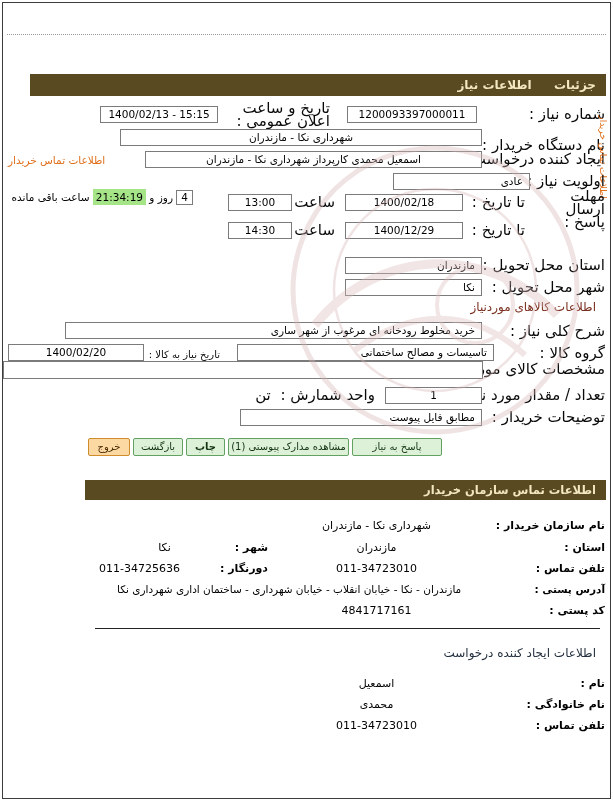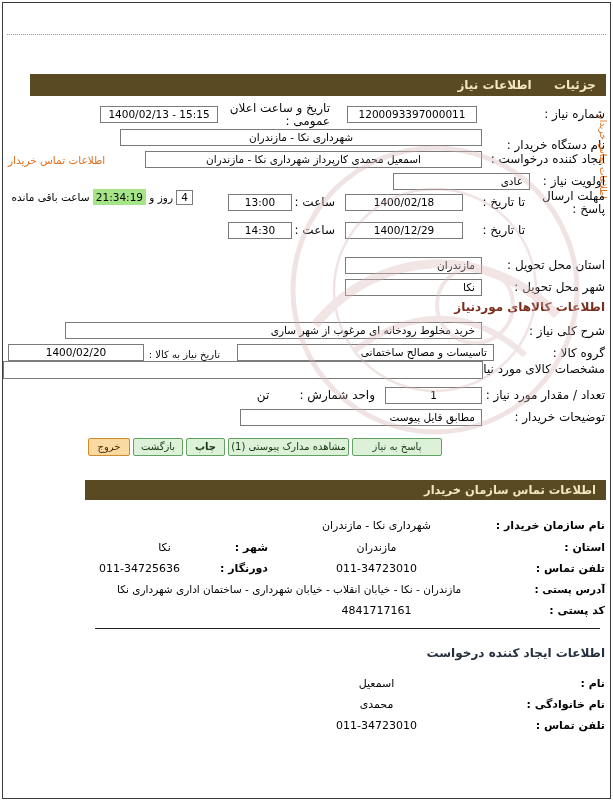--- a/index.html
+++ b/index.html
@@ -6,39 +6,39 @@
   .page{position:relative;width:613px;height:801px;background:#fff;overflow:hidden;
         font-family:"DejaVu Sans",sans-serif;direction:rtl;color:#000;}
   .frame{position:absolute;inset:2px;border:1px solid #3c3c3c;pointer-events:none;}
   .dotline{position:absolute;top:34px;left:7px;right:7px;border-top:1px dotted #9a9a9a;}
 
   .hbar{position:absolute;background:#5a4a22;color:#f2e7c0;font-weight:bold;
         box-sizing:border-box;padding:0 10px;}
   #hbar-top{left:30px;top:54px;width:576px;height:22px;line-height:22px;font-size:12px;margin-top:20px;}
   #hbar-contact{left:85px;top:480px;width:521px;height:20px;line-height:20px;font-size:11.5px;}
 
-  .lbl{position:absolute;font-size:12px;color:#0a0a0a;text-align:right;line-height:13px;white-space:nowrap;}
+  .lbl{position:absolute;font-size:15px;color:#0a0a0a;text-align:right;line-height:13px;white-space:nowrap;}
   .lbl.wrap{white-space:normal;}
   .lbl.small{font-size:10px;}
 
   .ibox{position:absolute;background:#fff;border:1px solid #7b7b7b;height:15px;line-height:15px;
         font-size:10.5px;overflow:hidden;white-space:nowrap;}
   .ibox.c{text-align:center;}
   .ibox.r{text-align:right;padding-left:4px;padding-right:6px;}
   .ltr{direction:ltr;}
 
   .link{position:absolute;color:#e0701c;font-size:10.5px;cursor:pointer;white-space:nowrap;}
   .side-link{position:absolute;left:557px;top:152px;width:92px;text-align:center;color:#e0701c;
              font-size:9px;transform:rotate(90deg);white-space:nowrap;cursor:pointer;}
 
   .remaining{position:absolute;left:8px;top:189px;width:185px;font-size:10.5px;line-height:16px;}
   .mini-box{display:inline-block;border:1px solid #7b7b7b;background:#fff;padding:0 4px;line-height:13px;}
   .green-time{display:inline-block;background:#a5e487;padding:0 3px;direction:ltr;}
 
-  .sec-title{position:absolute;right:8px;font-weight:bold;font-size:12px;white-space:nowrap;}
+  .sec-title{position:absolute;right:17px;font-weight:normal;font-size:12px;white-space:nowrap;}
   #goods-title{top:300px;color:#7a2e1d;}
   #creator-title{top:646px;color:#24303e;}
 
   .btn{position:absolute;top:438px;height:18px;line-height:16px;text-align:center;font-size:10px;
        background:#ddf1d8;border:1px solid #63a163;border-radius:2px;box-sizing:border-box;
        cursor:pointer;color:#123312;white-space:nowrap;overflow:hidden;}
   .btn.orange{background:#fcd9a2;border-color:#cf8c2c;color:#4a2c05;}
   #btn-reply{left:352px;width:90px;}
   #btn-docs{left:228px;width:121px;}
   #btn-print{left:186px;width:39px;font-weight:bold;}

